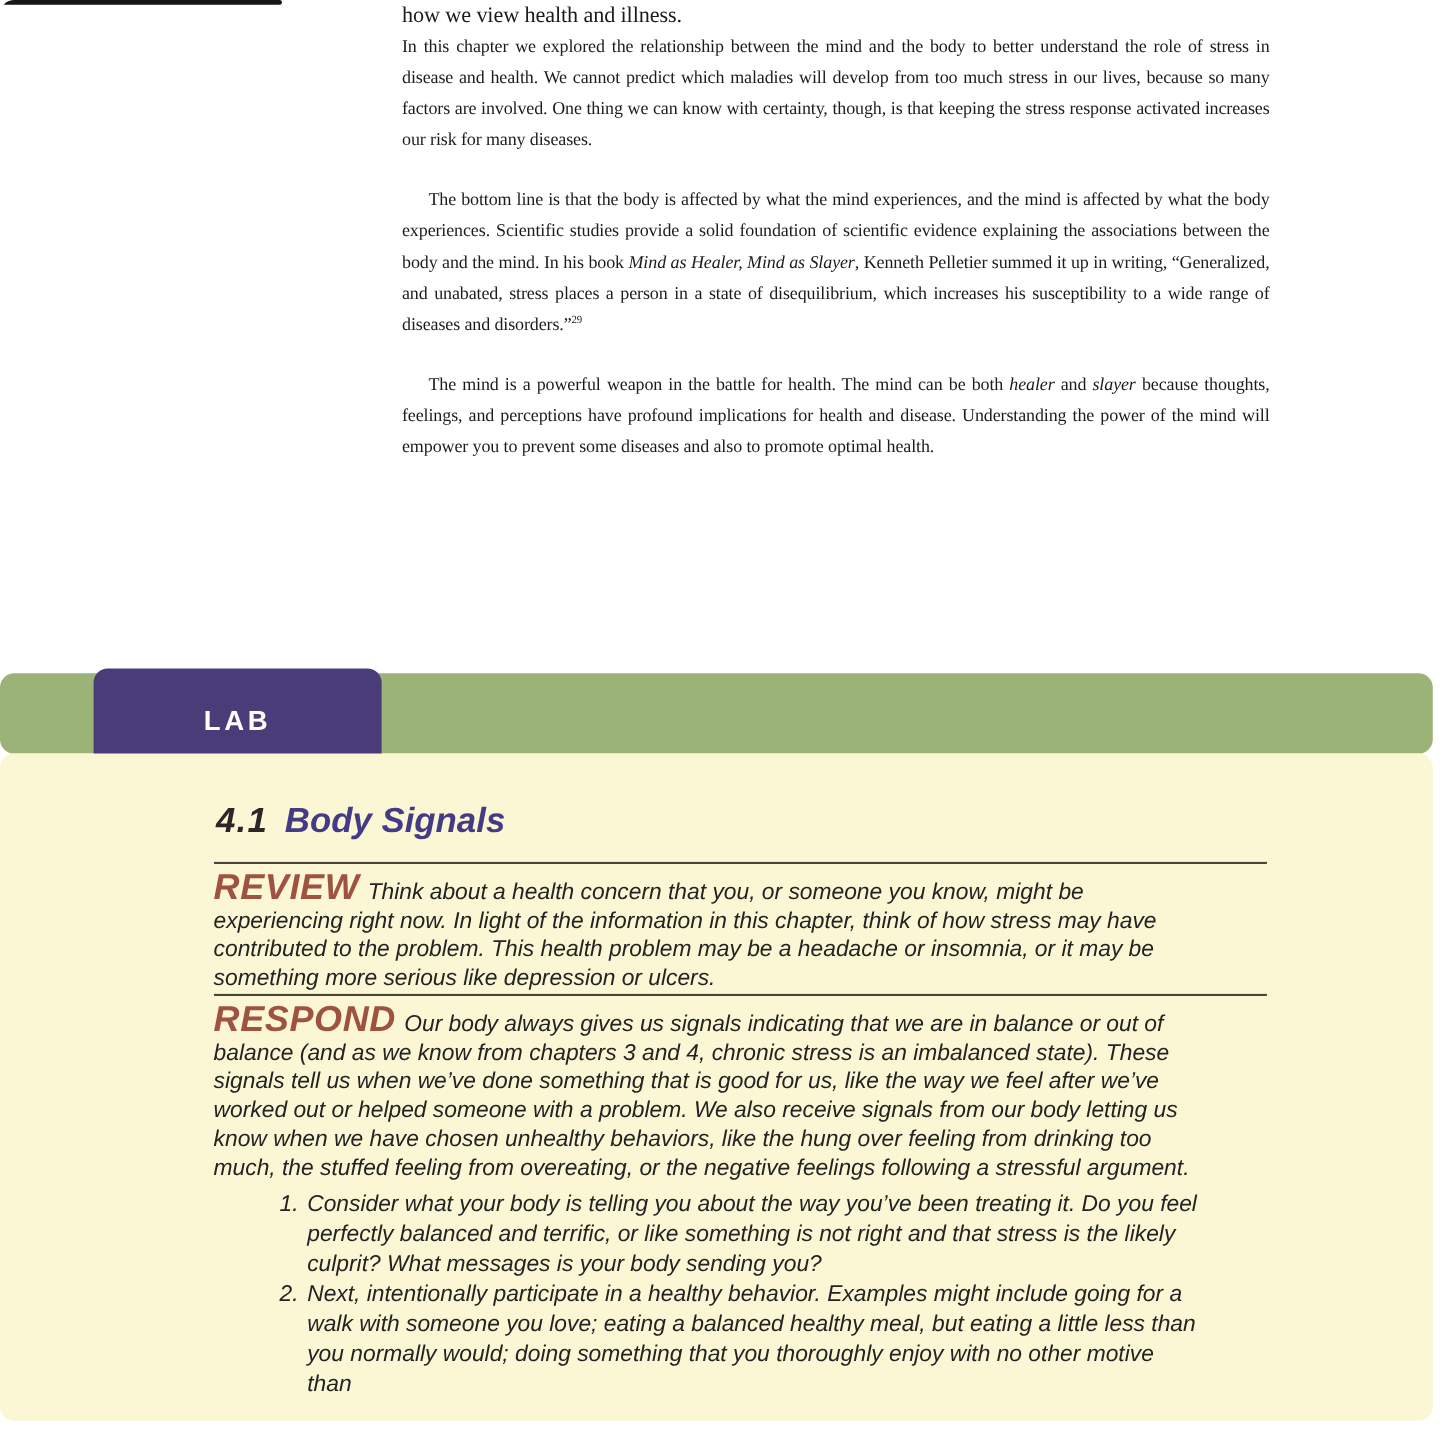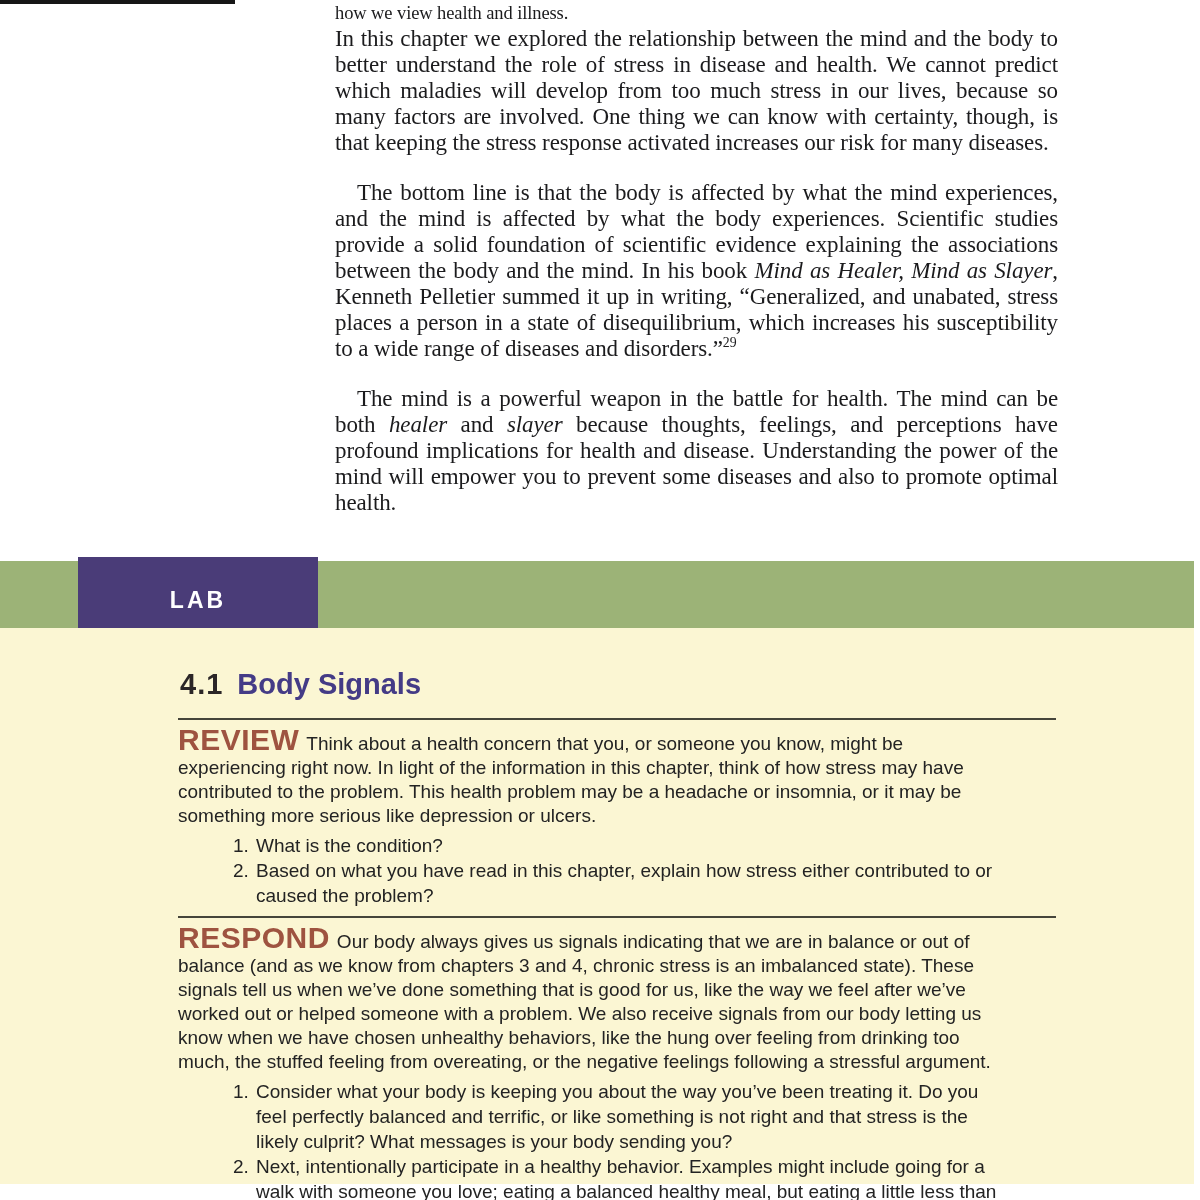--- a/index.html
+++ b/index.html
@@ -1,49 +1,49 @@
 <!DOCTYPE html>
 <html style="--heading-blue: #4C6F9C; --band-green: #9CB377; --tab-purple: #4A3C78; --lab-bg-cream: #FBF6D3; --label-brick: #9E5340; --lab-title-purple: #443B86;"><head>
 <meta charset="utf-8">
 <style>
-  * { margin:0; padding:0; box-sizing:border-box; }
+  * { margin:0; padding:0; box-sizing:border-box;border-radius:12px; }
   html, body { width:1200px; height:1200px; background:#ffffff; overflow:hidden; }
   .page { position:relative; width:1200px; height:1200px; background:#ffffff;
           font-family:"Liberation Serif", serif; }
 
   
   .top-rule { position:absolute; left:0; top:0; width:235px; height:4px; background:#161616; }
 
   
   .chapter-text { position:absolute; left:335px; top:0; width:723px; color:#1b1b1d; }
   .carryover { font-size:18.5px; line-height:26px; letter-spacing:-0.1px; }
   .conclusion-heading { font-family:"Liberation Sans", sans-serif;
         color:var(--heading-blue,#4C6F9C); font-size:33px; line-height:38px;
         font-weight:700; letter-spacing:-0.3px; margin-top:27px; margin-bottom:13px; }
-  .serif-para { font-size:23px; line-height:26px; text-align:justify; letter-spacing:-0.1px; }
+  .serif-para { font-size:15px; line-height:26px; text-align:justify; letter-spacing:-0.1px; }
   .serif-para.indent { text-indent:22px;margin-top:24px; }
   sup { font-size:0.6em; line-height:0; vertical-align:super; }
 
   
   .lab-band { position:absolute; left:0; top:561px; width:1194px; height:67px;
               background:var(--band-green,#9CB377); }
   .lab-tab { position:absolute; left:78px; top:-4px; width:240px; height:87px;
              background:var(--tab-purple,#4A3C78);
              display:flex; align-items:center; justify-content:center; }
   .lab-tab-label { color:#ffffff; font-family:"Liberation Sans", sans-serif;
                    font-weight:700; font-size:23px; letter-spacing:3px; }
   .lab-tab-pointer { position:absolute; left:95px; top:71px; width:0; height:0;
              border-left:25px solid transparent; border-right:25px solid transparent;
              border-top:19px solid var(--tab-purple,#4A3C78); }
 
   
   .lab-body { position:absolute; left:0; top:628px; width:1194px; height:556px;
               background:var(--lab-bg-cream,#FBF6D3);
               padding:38px 138px 0 178px;
-              font-family:"Liberation Sans", sans-serif; color:#232323; }
+              font-family:"Liberation Sans", sans-serif; color:#232323;font-style:italic; }
   .lab-title { font-size:29px; line-height:36px; font-weight:700;
                margin-left:2px; margin-bottom:16px; color:#2b2627; }
   .lab-number { color:#2b2627; letter-spacing:1px; margin-right:14px; }
   .lab-title-text { color:var(--lab-title-purple,#443B86); }
   .lab-rule { border:none; border-top:2px solid #45453a; margin:0; }
   .lab-para { width:830px; font-size:19px; line-height:24px; margin-top:8px; }
   .lab-label { font-size:30px; font-weight:700; color:var(--label-brick,#9E5340);
                letter-spacing:0.5px; margin-right:7px; }
   .lab-list { width:822px; margin:5px 0 8px; padding-left:76px;
               font-size:19px; line-height:25px; }
@@ -73,29 +73,25 @@
 
     <div class="lab-body">
       <h2 class="lab-title">
         <span class="lab-number">4.1</span><span class="lab-title-text">Body Signals</span>
       </h2>
 
       <hr class="lab-rule">
       <p class="lab-para">
         <span class="lab-label">REVIEW</span><span>Think about a health concern that you, or someone you know, might be experiencing right now. In light of the information in this chapter, think of how stress may have contributed to the problem. This health problem may be a headache or insomnia, or it may be something more serious like depression or ulcers.</span>
       </p>
-      <ol class="lab-list">
-          <li>What is the condition?</li>
-          <li>Based on what you have read in this chapter, explain how stress either contributed to or caused the problem?</li>
-        </ol>
 
       <hr class="lab-rule">
       <p class="lab-para">
         <span class="lab-label">RESPOND</span><span>Our body always gives us signals indicating that we are in balance or out of balance (and as we know from chapters 3 and 4, chronic stress is an imbalanced state). These signals tell us when we’ve done something that is good for us, like the way we feel after we’ve worked out or helped someone with a problem. We also receive signals from our body letting us know when we have chosen unhealthy behaviors, like the hung over feeling from drinking too much, the stuffed feeling from overeating, or the negative feelings following a stressful argument.</span>
       </p>
       <ol class="lab-list">
-          <li>Consider what your body is keeping you about the way you’ve been treating it. Do you feel perfectly balanced and terrific, or like something is not right and that stress is the likely culprit? What messages is your body sending you?</li>
+          <li>Consider what your body is telling you about the way you’ve been treating it. Do you feel perfectly balanced and terrific, or like something is not right and that stress is the likely culprit? What messages is your body sending you?</li>
           <li>Next, intentionally participate in a healthy behavior. Examples might include going for a walk with someone you love; eating a balanced healthy meal, but eating a little less than you normally would; doing something that you thoroughly enjoy with no other motive than</li>
         </ol>
     </div>
   </section>
 
 </div>
 
 </body></html>

